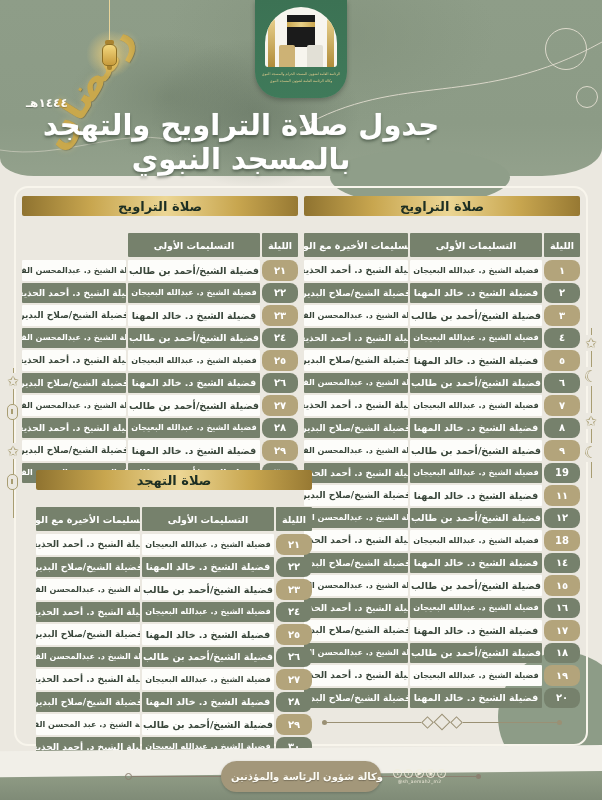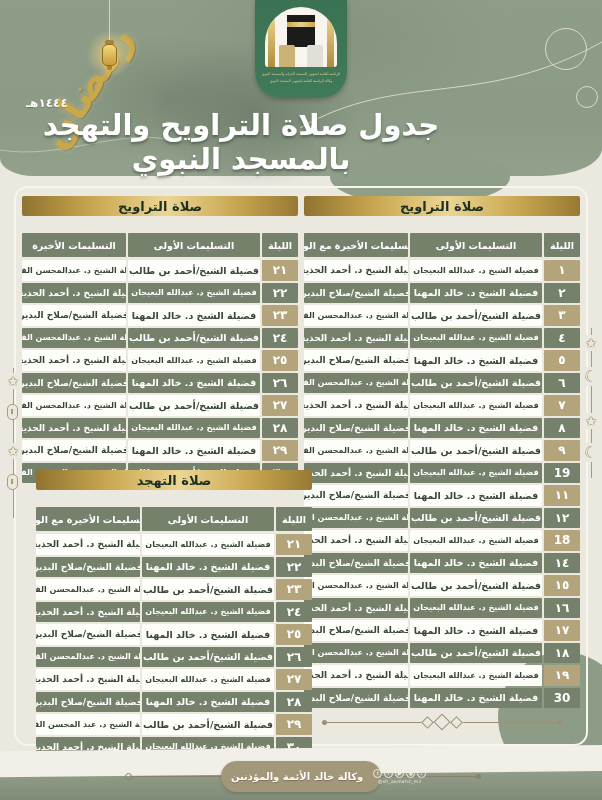--- a/index.html
+++ b/index.html
@@ -76,21 +76,21 @@
   .thead { height:24px; margin-bottom:3px; }
   .th { background:#76816c; color:#fff; font-size:9.5px; font-weight:bold;
     display:flex; align-items:center; justify-content:center; white-space:nowrap; overflow:hidden; border-radius:1px; }
   .tr { height:20.5px; }
   .td { display:flex; align-items:center; justify-content:center; font-size:9.5px; font-weight:bold;
     white-space:nowrap; overflow:hidden; border-radius:1px; }
   .td.last { font-size:9px; }
   .tr.odd .td { background:#fdfdfa; color:#39463a; }
   .tr.odd .td.night { background:#b3a47b; color:#fff; }
   .tr.even .td { background:#76816c; color:#fff; }
-  .tr .td.night { font-size:12px; }
+  .tr .td.night { font-size:10px;border-radius:8px; }
 
   
   .chain { position:absolute; width:22px; color:#a89d72; text-align:center; }
   .chain .line { position:absolute; left:50%; top:0; width:1px; height:100%; background:#a89d72; }
   .chain .item { position:absolute; left:0; width:22px; font-size:14px; line-height:14px; background:transparent; }
   .chain .item span.bg { background:#ebe8e0; padding:0 1px; }
   .chain-left { left:2px; top:368px; height:150px; }
   .chain-right { left:580px; top:328px; height:150px; }
   .lantern-orn { position:absolute; left:5px; width:11px; height:16px; border:1.5px solid #a89d72;
     border-radius:5px; background:#ebe8e0; }
@@ -273,33 +273,32 @@
             <div class="td night">١٨</div>
             <div class="td first">فضيلة الشيخ/أحمد بن طالب</div>
             <div class="td last" style="font-size: 8px;">فضيلة الشيخ د. عبدالمحسن القاسم</div>
           </div>
           <div class="tr odd">
             <div class="td night">١٩</div>
             <div class="td first" style="font-size: 8px;">فضيلة الشيخ د. عبدالله البعيجان</div>
             <div class="td last">فضيلة الشيخ د. أحمد الحذيفي</div>
           </div>
           <div class="tr even">
-            <div class="td night">30</div>
+            <div class="td night">٢٠</div>
             <div class="td first">فضيلة الشيخ د. خالد المهنا</div>
             <div class="td last">فضيلة الشيخ/صلاح البدير</div>
           </div>
         </div>
     </section>
 
     <section class="table-block block-left-top">
       <div class="gold-band">صلاة التراويح</div>
       <div class="thead">
         <div class="th night">الليلة</div>
         <div class="th first">التسليمات الأولى</div>
-        <div class="th last">التسليمات الأخيرة</div>
       </div>
       <div class="tbody">
           <div class="tr odd">
             <div class="td night">٢١</div>
             <div class="td first">فضيلة الشيخ/أحمد بن طالب</div>
             <div class="td last" style="font-size: 8px;">فضيلة الشيخ د. عبدالمحسن القاسم</div>
           </div>
           <div class="tr even">
             <div class="td night">٢٢</div>
             <div class="td first" style="font-size: 8px;">فضيلة الشيخ د. عبدالله البعيجان</div>
@@ -436,21 +435,21 @@
   </div>
 
   <div class="bottom-band"></div>
   <div class="brush"></div>
   <div class="footer-line">
     <div class="ring"></div>
     <div class="seg"></div>
     <div class="dot"></div>
   </div>
   <div class="footer-pill">
-    <div class="agency-callig">وكالة خالد الأئمة والمؤذنين</div>
+    <div class="agency-callig">وكالة شؤون الرئاسة والمؤذنين</div>
     <div class="pill-sep"></div>
     <div class="social-stack">
       <div class="social-row" id="social-row">
           <div class="social-ic">t</div>
           <div class="social-ic">f</div>
           <div class="social-ic">▶</div>
           <div class="social-ic">◉</div>
           <div class="social-ic">♪</div>
         </div>
       <div class="handle">@sh_aemah2_m2</div>

